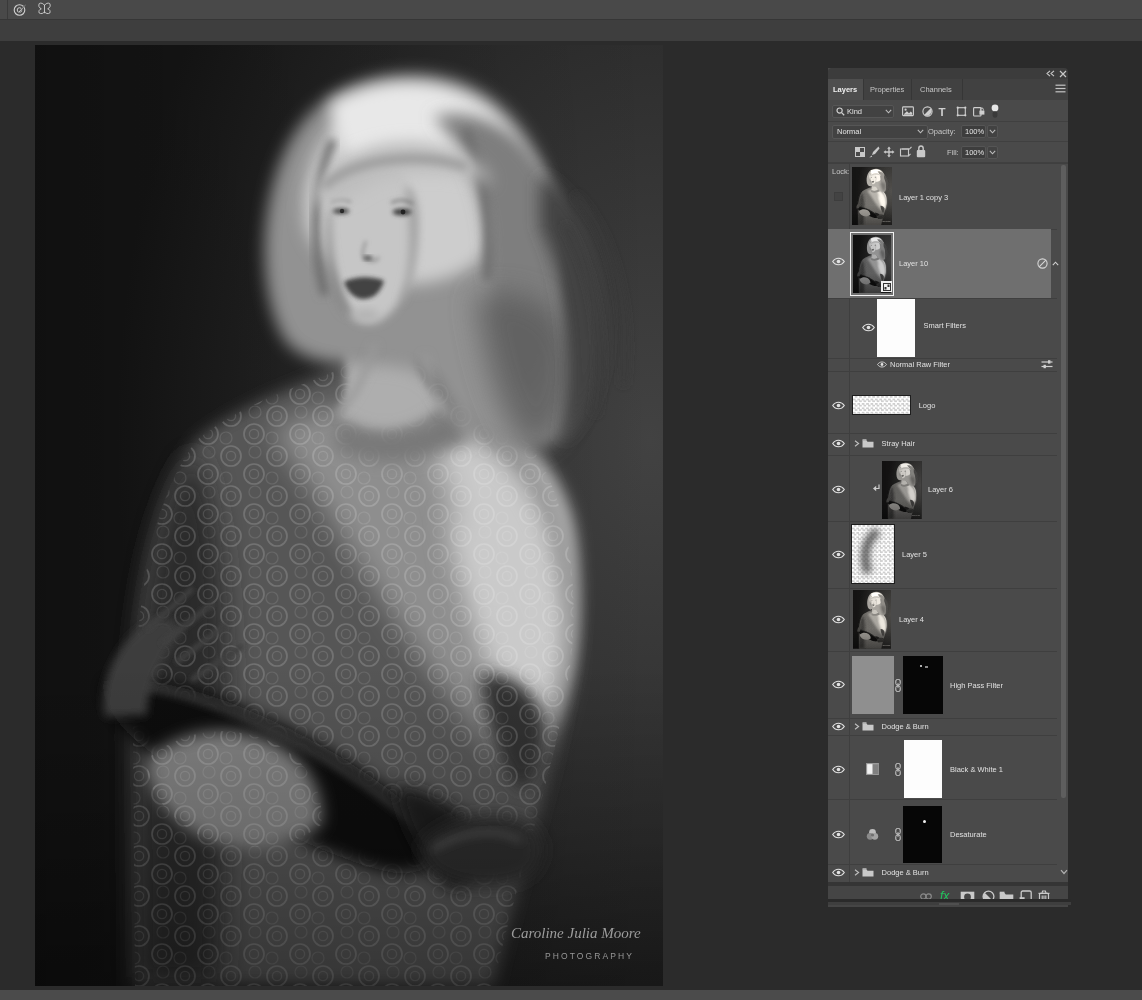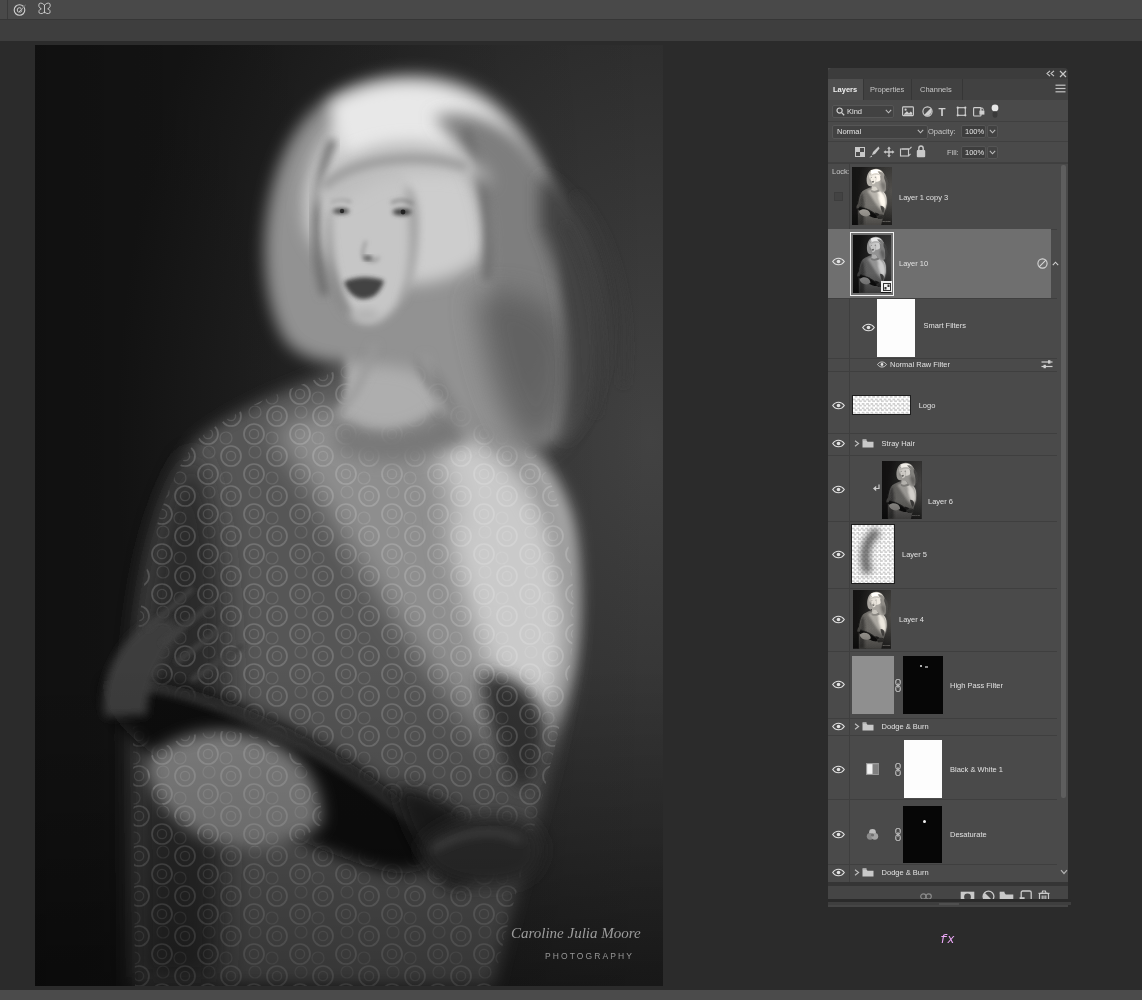--- a/index.html
+++ b/index.html
@@ -345,21 +345,21 @@
         <path d="M6.5 1.2 C3.8 1.2 1.8 2.8 0.7 4.5 C1.8 6.2 3.8 7.8 6.5 7.8 C9.2 7.8 11.2 6.2 12.3 4.5 C11.2 2.8 9.2 1.2 6.5 1.2 Z" fill="none" stroke="#e2e2e2" stroke-width="1.1"></path>
         <circle cx="6.5" cy="4.5" r="1.8" fill="#e2e2e2"></circle>
       </svg>
   <svg class="abs" style="left:44px;top:416px" width="9" height="10" viewBox="0 0 9 10">
         <path d="M7 0.5 L7 4.5 L3 4.5" fill="none" stroke="#cccccc" stroke-width="1.2"></path>
         <path d="M4.2 1.8 L1 4.5 L4.2 7.2 Z" fill="#cccccc"></path>
       </svg>
   <svg class="abs" style="left:54px;top:392.5px;filter:sepia(0.1) brightness(1.0);" width="39.5" height="58" viewBox="0 0 628 941" preserveAspectRatio="none">
         <use href="#photoArt"></use>
       </svg>
-  <div class="abs txt" style="left:100px;top:415.5px;margin-top:12px;">Layer 6</div>
+  <div class="abs txt" style="left:100px;top:415.5px;">Layer 6</div>
   <svg class="abs" style="left:4.0px;top:482.0px" width="13" height="9" viewBox="0 0 13 9">
         <path d="M6.5 1.2 C3.8 1.2 1.8 2.8 0.7 4.5 C1.8 6.2 3.8 7.8 6.5 7.8 C9.2 7.8 11.2 6.2 12.3 4.5 C11.2 2.8 9.2 1.2 6.5 1.2 Z" fill="none" stroke="#e2e2e2" stroke-width="1.1"></path>
         <circle cx="6.5" cy="4.5" r="1.8" fill="#e2e2e2"></circle>
       </svg>
   <div class="abs" style="left:24px;top:457px;width:42px;height:57.5px;background:#fff;background-image:conic-gradient(#cfcfcf 25%,#ffffff 0 50%,#cfcfcf 0 75%,#ffffff 0);background-size:4.4px 4.4px;box-shadow:0 0 0 1px #1e1e1e;"></div>
   <svg class="abs" style="left:24px;top:457px" width="42" height="57.5" viewBox="0 0 42 57.5">
         <path d="M26 6 C14 14 10 30 16 48" fill="none" stroke="#4e4e4e" stroke-width="9" filter="blur(3px)" opacity="0.85"></path>
       </svg>
   <div class="abs txt" style="left:74px;top:481.0px;"><span style="">Layer 5</span></div>
   <svg class="abs" style="left:4.0px;top:547.0px" width="13" height="9" viewBox="0 0 13 9">
@@ -452,21 +452,21 @@
         <path d="M1 1.2 L4 4.5 L7 1.2" fill="none" stroke="#b0b0b0" stroke-width="1.2"></path>
       </svg>
   <div class="abs" style="left:0;top:814px;width:240px;height:4px;background:#353535;"></div>
   <div class="abs" style="left:0;top:818px;width:240px;height:21px;background:#454545;"></div>
   <svg class="abs" style="left:92px;top:824px" width="12" height="9" viewBox="0 0 12 9">
         <g fill="none" stroke="#8a8a8a" stroke-width="1.2">
           <circle cx="3.4" cy="4.5" r="2.7"></circle>
           <circle cx="8.6" cy="4.5" r="2.7"></circle>
         </g>
       </svg>
-  <div class="abs" style="left:112px;top:821px;color:#f0abfc;font-size:12px;font-style:italic;font-family:Liberation Mono, monospace;margin-top:44px;">fx</div>
+  <div class="abs" style="left:112px;top:821px;color:#22c55e;font-size:12px;font-style:italic;font-family:Liberation Sans, sans-serif;">fx</div>
   <svg class="abs" style="left:122.5px;top:832.5px" width="5" height="4" viewBox="0 0 5 4">
         <path d="M0.5 0.5 L4.5 0.5 L2.5 3.5 Z" fill="#cccccc"></path>
       </svg>
   <svg class="abs" style="left:132px;top:823px" width="15" height="12" viewBox="0 0 15 12">
         <rect x="0.7" y="0.7" width="13.6" height="10.6" fill="#c9c9c9"></rect>
         <circle cx="7.5" cy="6" r="3.4" fill="#454545"></circle>
       </svg>
   <svg class="abs" style="left:154px;top:822px" width="13" height="13" viewBox="0 0 13 13">
         <circle cx="6.5" cy="6.5" r="5.4" fill="none" stroke="#c9c9c9" stroke-width="1.3"></circle>
         <path d="M2.7 2.7 L10.3 10.3 A5.4 5.4 0 0 1 2.7 2.7 Z" fill="#c9c9c9"></path>

